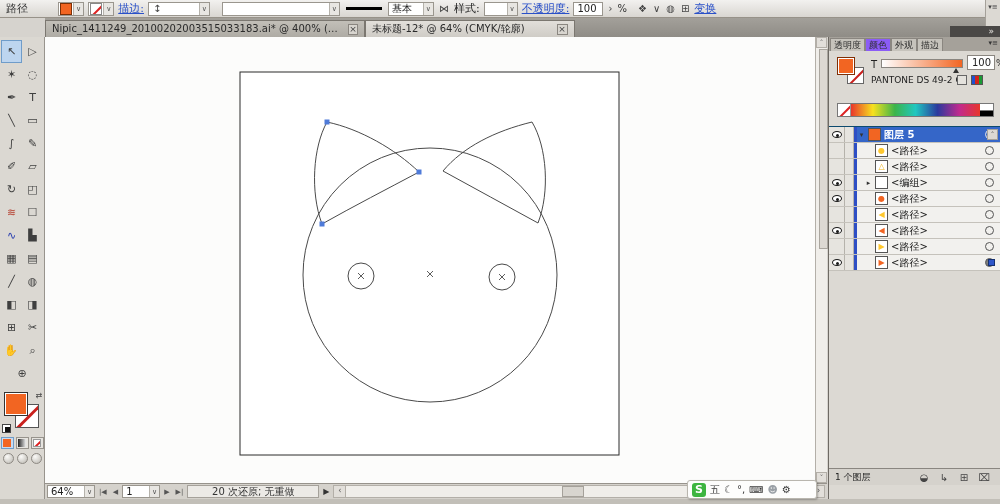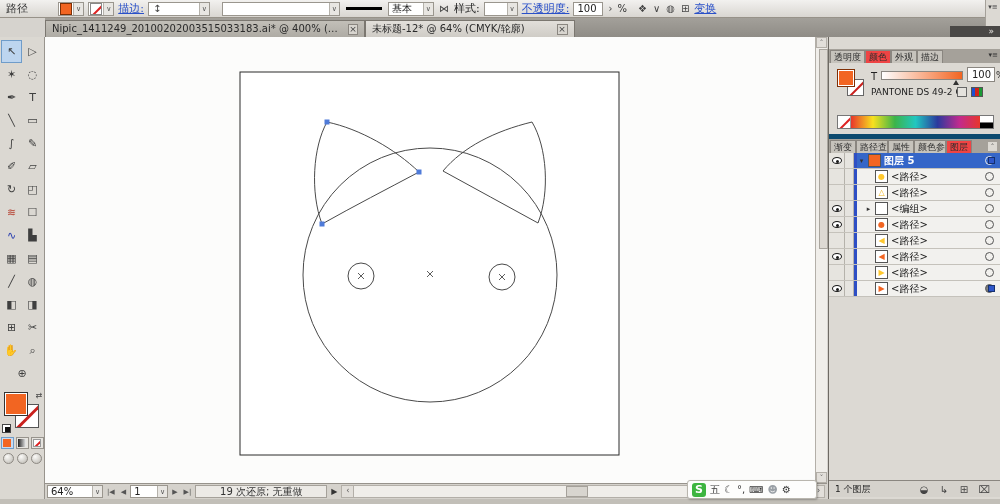--- a/index.html
+++ b/index.html
@@ -96,25 +96,25 @@
   .sogou-logo { width:14px; height:14px; background:#3db540; border-radius:3px; color:#fff; font-weight:bold;
     font-size:11px; line-height:14px; text-align:center; }
   .sogou-item { font-size:10px; color:#3a3a3a; }
   .sogou-item.dim { color:#9aa0a6; }
 
   
   .dock { position:absolute; left:828px; top:37px; width:172px; height:462px; background:#dcd9d3; border-left:1px solid #6e6a64; }
   .tab-strip { height:14px; background:#a5a19a; display:flex; align-items:flex-end; padding-left:1px; position:relative; }
   .ptab { font-size:9px; color:#2e2e2e; background:#c6c3bc; border:1px solid #8a8680; border-bottom:none;
     padding:0 3px; height:13px; line-height:12px; white-space:nowrap; overflow:hidden; }
-  .ptab.active { background:#ef4444; }
+  .ptab.active { background:#8b5cf6; }
   .pmenu { position:absolute; right:2px; top:2px; font-size:7px; color:#333; }
 
   
-  .color-panel { height:90px; position:relative; border-bottom:5px solid #0c4a6e;margin-top:12px; }
+  .color-panel { height:90px; position:relative; border-bottom:1px solid #0c4a6e; }
   .cp-sw { position:absolute; left:8px; top:20px; width:30px; height:30px; }
   .cp-sw .back { position:absolute; left:10px; top:10px; width:17px; height:17px; background:#fff; border:1px solid #666; overflow:hidden; }
   .cp-sw .back::after { content:""; position:absolute; left:-3px; top:7px; width:26px; height:2px; background:#c9201d; transform:rotate(-45deg); }
   .cp-sw .front { position:absolute; left:0; top:0; width:18px; height:18px; background:#f26522; border:1px solid #802f05; box-shadow:0 0 0 1px #fff inset; }
   .cp-t { position:absolute; left:42px; top:22px; font-size:10px; color:#222; }
   .cp-slider { position:absolute; left:52px; top:22px; width:82px; height:9px; border:1px solid #8a8680;
     background:linear-gradient(90deg,#fff,#f26522); }
   .cp-handle { position:absolute; right:3px; top:8px; width:0; height:0; border-left:3px solid transparent; border-right:3px solid transparent; border-bottom:5px solid #333; }
   .cp-val { position:absolute; left:138px; top:18px; width:28px; height:15px; background:#fff; border:1px solid #8a8680;
     font-size:10px; text-align:right; padding:1px 3px 0 0; }
@@ -360,33 +360,33 @@
         <rect x="274.5" y="184.5" width="5" height="5" fill="#4f7bd9"></rect>
       </svg>
   </div>
   <div class="v-scroll">
     <span class="arr">˄</span>
     <span class="thumb"></span>
     <span class="arr bottom">˅</span>
   </div>
 
   <div class="status-bar">
-    <span class="combo" style="width:56px">
+    <span class="combo" style="width:48px">
       <span>64%</span>
       <span class="dd">∨</span>
     </span>
     <span class="nav-btn">|◀</span>
     <span class="nav-btn">◀</span>
     <span class="combo" style="width:38px">
       <span>1</span>
       <span class="dd">∨</span>
     </span>
     <span class="nav-btn">▶</span>
     <span class="nav-btn">▶|</span>
-    <span class="undo-box">19 次还原; 无重做</span>
+    <span class="undo-box">20 次还原; 无重做</span>
     <span class="play-btn">▶</span>
     <span class="h-scroll">
       <span class="arr">‹</span>
       <span class="thumb"></span>
       <span class="arr right">›</span>
     </span>
   </div>
   <div class="bottom-strip"></div>
 
   <div class="sogou">
@@ -426,28 +426,20 @@
         <span class="cp-none"></span>
         <span class="cp-ramp"></span>
         <span class="cp-bw">
             <span class="w"></span>
             <span class="b"></span>
           </span>
       </div>
     </div>
 
     <div class="layers-panel">
-      <div class="tab-strip">
-        <span class="ptab" style="max-width:26px">渐变</span>
-        <span class="ptab" style="max-width:32px">路径查</span>
-        <span class="ptab" style="max-width:26px">属性</span>
-        <span class="ptab" style="max-width:32px">颜色参</span>
-        <span class="ptab active">图层</span>
-        <span class="pmenu">▾≡</span>
-      </div>
       <div class="layers-list">
           <div class="lrow sel">
             <span class="cell eye-cell">
               <span class="eyeball"></span>
             </span>
             <span class="cell lock-cell"></span>
             <span class="bluebar"></span>
             <span class="lcontent">
               <span class="expander">▾</span>
               <span class="thumb" style="background: rgb(242, 101, 34);"></span>

